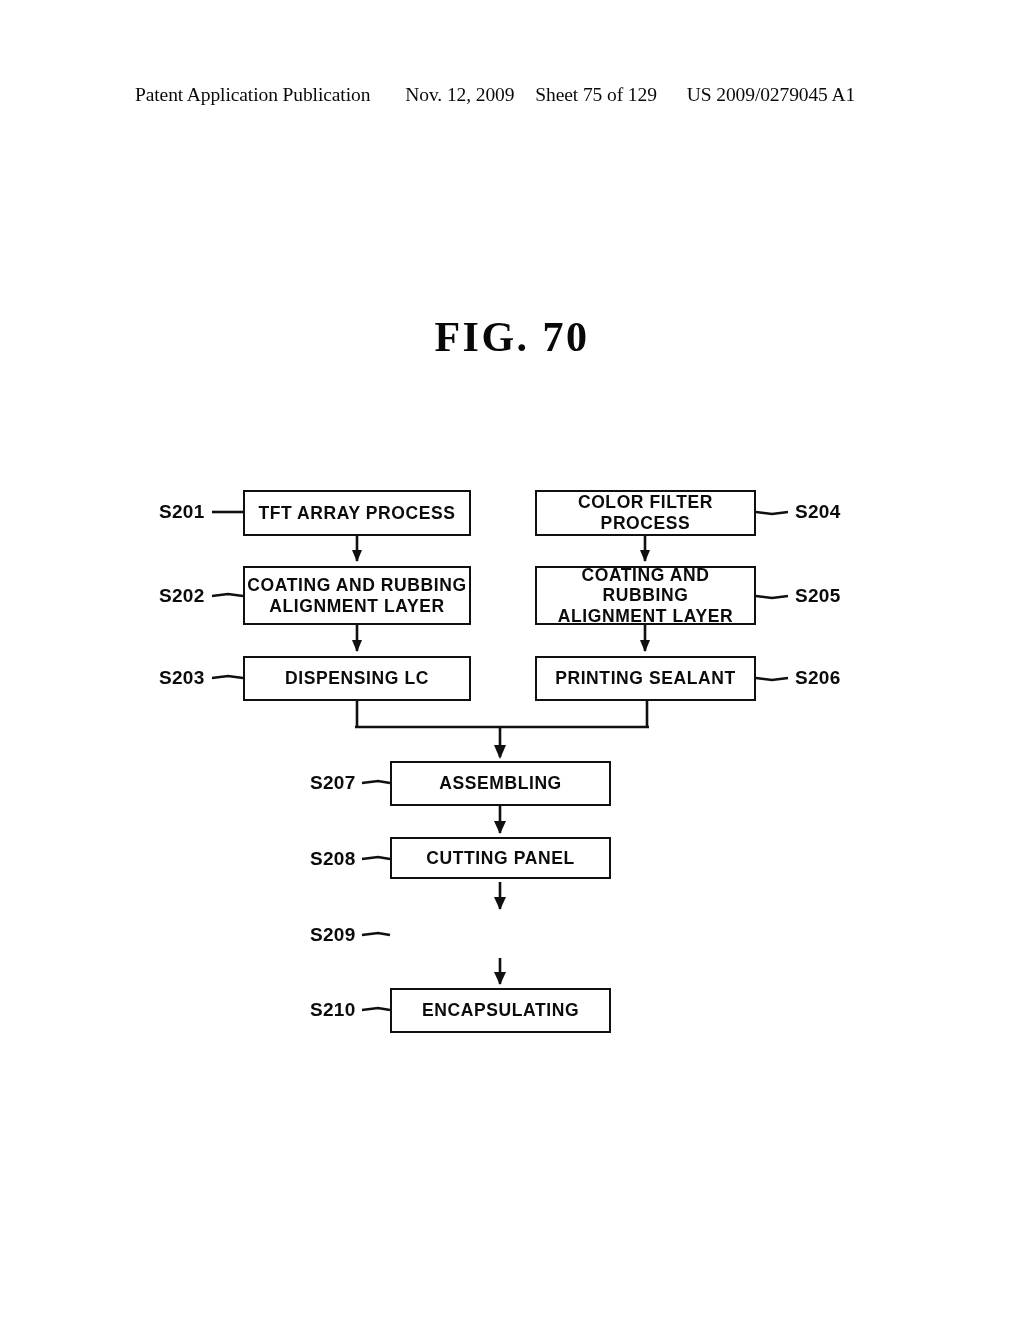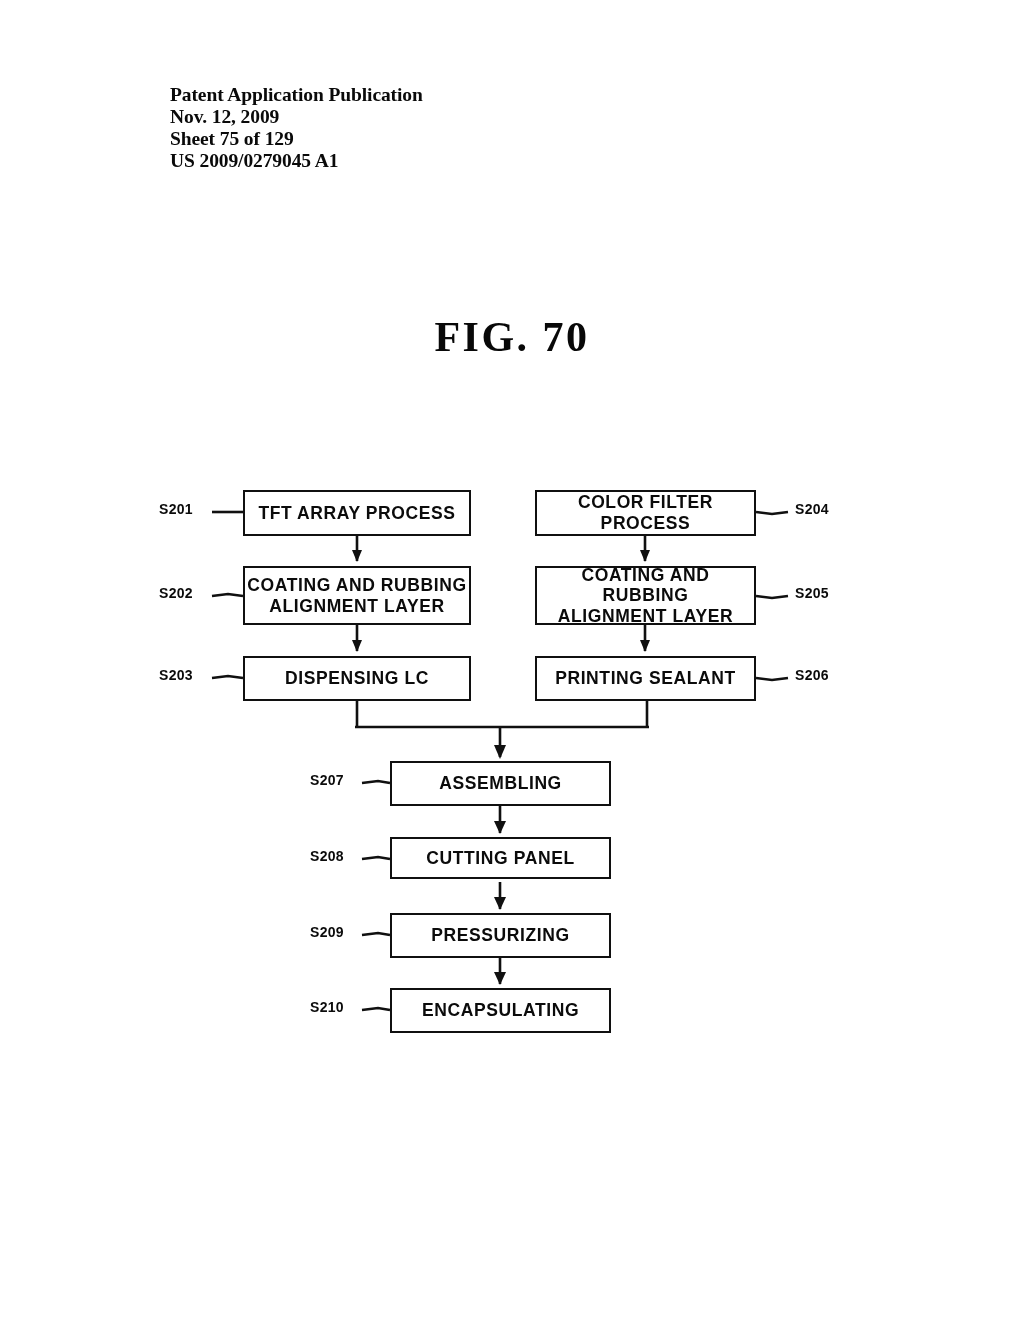--- a/index.html
+++ b/index.html
@@ -21,25 +21,24 @@
   #page-header {
     position: absolute;
     left: 135px;
     top: 84px;
     width: 760px;
     height: 26px;
     display: flex;
     align-items: baseline;
     white-space: nowrap;
     font-family: "Liberation Serif", serif;
-    font-weight: bold;
+    font-weight: normal;
     font-size: 19.5px;
     letter-spacing: -0.1px;
     color: #0a0a0a;
-    flex-direction: column;
   }
   #page-header .hdr-pub      { }
   #page-header .hdr-date     { margin-left: 35px; }
   #page-header .hdr-sheet    { margin-left: 21px; }
   #page-header .hdr-patentno { margin-left: 30px; }
 
   
   #fig-title {
     position: absolute;
     left: 0;
@@ -95,21 +94,21 @@
   .row-c1 { top: 761px; height: 45px; }
   .row-c2 { top: 837px; height: 42px; }
   .row-c3 { top: 913px; height: 45px; }
   .row-c4 { top: 988px; height: 45px; }
 
   
   .step-num {
     position: absolute;
     font-family: "Liberation Sans", sans-serif;
     font-weight: bold;
-    font-size: 14px;
+    font-size: 19px;
     letter-spacing: 0.3px;
     color: #0b0b0b;
     white-space: nowrap;
   }
 
   
   #connectors {
     position: absolute;
     left: 0;
     top: 0;
@@ -202,23 +201,20 @@
   <div class="pbox col-b row-3">
     <span>PRINTING SEALANT</span>
   </div>
 
   <div class="pbox col-c row-c1">
     <span>ASSEMBLING</span>
   </div>
   <div class="pbox col-c row-c2">
     <span>CUTTING PANEL</span>
   </div>
-  <div class="pbox col-c row-c3">
-    <span>PRESSURIZING</span>
-  </div>
   <div class="pbox col-c row-c4">
     <span>ENCAPSULATING</span>
   </div>
 
   <div class="step-num" style="left:159px; top:501px;">S201</div>
   <div class="step-num" style="left:159px; top:585px;">S202</div>
   <div class="step-num" style="left:159px; top:667px;">S203</div>
 
   <div class="step-num" style="left:795px; top:501px;">S204</div>
   <div class="step-num" style="left:795px; top:585px;">S205</div>

